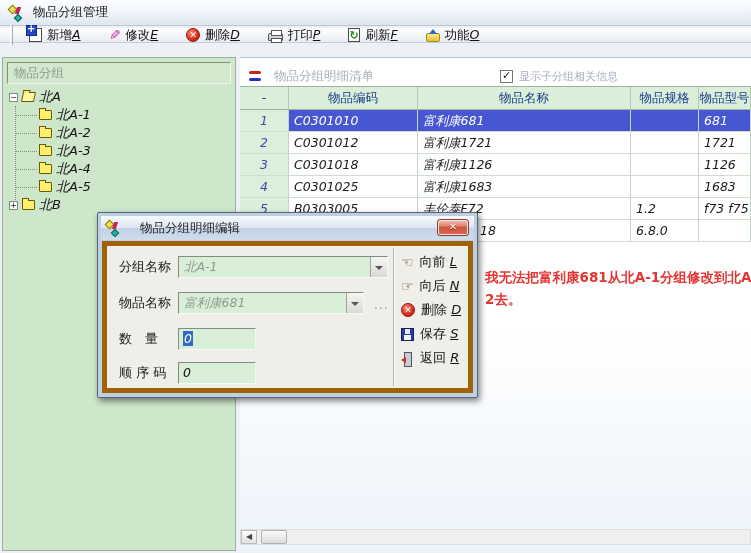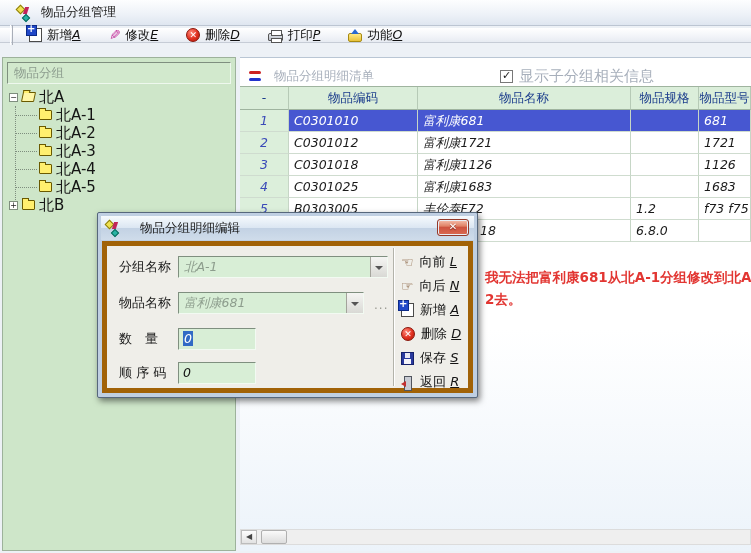--- a/index.html
+++ b/index.html
@@ -3,21 +3,21 @@
 <meta charset="utf-8">
 <style>
   * { margin:0; padding:0; box-sizing:border-box; }
   html,body { width:751px; height:553px; overflow:hidden; }
   body { font-family:"DejaVu Sans","Liberation Sans",sans-serif; font-size:12px; color:#1a1a1a; background:#edf1f6; }
   .window { position:relative; width:751px; height:553px; background:#edf1f6; overflow:hidden; }
 
   
   .titlebar { position:absolute; left:0; top:0; width:751px; height:26px;
     background:linear-gradient(180deg,#fdfeff 0%,#eef2f8 55%,#dfe6f0 100%);
-    border-bottom:1px solid #bcc5d2; display:flex; align-items:center; padding-left:16px; }
+    border-bottom:1px solid #bcc5d2; display:flex; align-items:center; padding-left:8px; }
   .titlebar .t-text { margin-left:8px; color:#222; font-size:12.5px; }
 
   
   .icon-diamonds { position:relative; width:17px; height:16px; display:inline-block; }
   .icon-diamonds .d1 { position:absolute; left:1px; top:1px; width:7px; height:7px; background:#f0e14e; border:1px solid #8a7c10; transform:rotate(45deg); }
   .icon-diamonds .d2 { position:absolute; left:7px; bottom:0; width:6px; height:6px; background:#27b3a4; border:1px solid #0c6a5e; transform:rotate(45deg); }
   .icon-diamonds .d3 { position:absolute; left:8px; top:2px; width:4px; height:7px; background:#c2255a; transform:skewX(-18deg); }
 
   
   .toolbar { position:absolute; left:0; top:28px; width:751px; height:15px;
@@ -60,33 +60,33 @@
   .tree { position:relative; margin-top:2px; }
   .tree-vline { position:absolute; left:12px; top:18px; height:100px; border-left:1px dotted #7e8e7e; }
   .tree-item { position:relative; height:18px; display:flex; align-items:center; gap:4px; cursor:default; }
   .tree-item.root { padding-left:6px; }
   .tree-item.child { padding-left:36px; }
   .tree-item.child::before { content:""; position:absolute; left:12px; top:9px; width:22px; border-top:1px dotted #7e8e7e; }
   .expander { width:9px; height:9px; background:#fff; border:1px solid #7e8e7e; font-size:8px; line-height:7px; text-align:center; color:#222; flex:0 0 9px; }
   .icon-folder { position:relative; width:13px; height:10px; background:#ffef6e; border:1px solid #6a5a00; border-radius:1px; flex:0 0 13px; }
   .icon-folder::before { content:""; position:absolute; left:-1px; top:-3px; width:5px; height:2px; background:#ffef6e; border:1px solid #6a5a00; border-bottom:none; }
   .icon-folder.open { transform:skewX(-12deg); background:#fff7a6; }
-  .tree-label { font-size:15px; color:#141414; }
+  .tree-label { font-style:italic; font-size:13px; color:#141414; }
 
   
   .right-panel { position:absolute; left:240px; top:57px; width:511px; height:494px;
     background:linear-gradient(180deg,#ffffff 55%,#ecf3fa 100%); border-top:1px solid #b9c6d4; }
   .band { position:absolute; left:0; top:4px; width:100%; height:28px; display:flex; align-items:center; background:transparent; }
   .band-title { margin-left:10px; color:#a7afbb; font-size:12.5px; }
   .icon-loop { position:relative; width:16px; height:12px; margin-left:8px; flex:0 0 16px; }
   .icon-loop::before { content:""; position:absolute; left:1px; top:1px; width:12px; height:3px; background:#cc2222; border-radius:2px; }
   .icon-loop::after { content:""; position:absolute; left:1px; bottom:1px; width:12px; height:3px; background:#2233cc; border-radius:2px; }
   .checkbox { width:13px; height:13px; background:#fff; border:1px solid #787878; position:relative; margin-left:126px; }
   .checkbox.checked::after { content:"✓"; position:absolute; left:1px; top:-2px; font-size:11px; font-weight:bold; color:#1a1a1a; }
-  .cb-label { margin-left:6px; color:#a7afbb; font-size:15px; }
+  .cb-label { margin-left:6px; color:#a7afbb; font-size:11px; }
 
   
   .grid { position:absolute; left:0; top:28px; width:511px; }
   .grid-row { display:grid; grid-template-columns:49px 129px 213px 68px 52px; height:22px; }
   .grid-row.header { height:24px; border-top:1px solid #9fb49f; }
   .grid-row.header .cell { background:#dbeeda; color:#1b3c8c; text-align:center; font-size:12.5px; line-height:22px; border-right:1px solid #b6cab6; border-bottom:1px solid #9fb49f; overflow:hidden; white-space:nowrap; }
   .cell { line-height:21px; overflow:hidden; white-space:nowrap; }
   .grid-row.data .cell { border-right:1px solid #c6d6c6; border-bottom:1px solid #cfdccf; font-style:italic; font-size:12.5px; padding-left:5px; background:#fff; }
   .grid-row.data .c-num { background:#dcefdb; color:#3a4ab8; text-align:center; padding-left:0; }
   .grid-row.data.selected .cell { background:#4757d1; color:#fff; }
@@ -154,20 +154,24 @@
     </div>
     <div class="tb-btn">
       <span class="icon-delete"></span>
       <span class="lbl"><span>删除</span><span class="accel">D</span></span>
     </div>
     <div class="tb-btn">
       <span class="icon-print"></span>
       <span class="lbl"><span>打印</span><span class="accel">P</span></span>
     </div>
     <div class="tb-btn">
+      <span class="icon-refresh"></span>
+      <span class="lbl"><span>刷新</span><span class="accel">F</span></span>
+    </div>
+    <div class="tb-btn">
       <span class="icon-function"></span>
       <span class="lbl"><span>功能</span><span class="accel">O</span></span>
     </div>
   </div>
 
   <div class="left-panel">
     <div class="group-header">物品分组</div>
     <div class="tree">
       <div class="tree-vline"></div>
       <div class="tree-item root">
@@ -307,24 +311,20 @@
       <div class="dlg-buttons">
         <div class="dlg-btn">
           <span class="icon-hand">☜</span>
           <span class="lbl"><span>向前</span> <span class="accel">L</span></span>
         </div>
         <div class="dlg-btn">
           <span class="icon-hand">☞</span>
           <span class="lbl"><span>向后</span> <span class="accel">N</span></span>
         </div>
         <div class="dlg-btn">
-          <span class="icon-add"></span>
-          <span class="lbl"><span>新增</span> <span class="accel">A</span></span>
-        </div>
-        <div class="dlg-btn">
           <span class="icon-delete"></span>
           <span class="lbl"><span>删除</span> <span class="accel">D</span></span>
         </div>
         <div class="dlg-btn">
           <span class="icon-save"></span>
           <span class="lbl"><span>保存</span> <span class="accel">S</span></span>
         </div>
         <div class="dlg-btn">
           <span class="icon-return"></span>
           <span class="lbl"><span>返回</span> <span class="accel">R</span></span>

